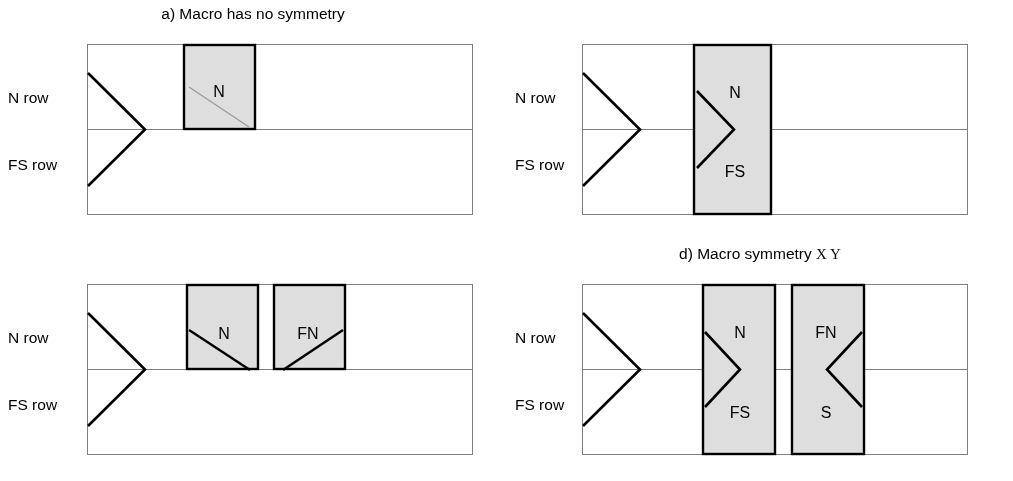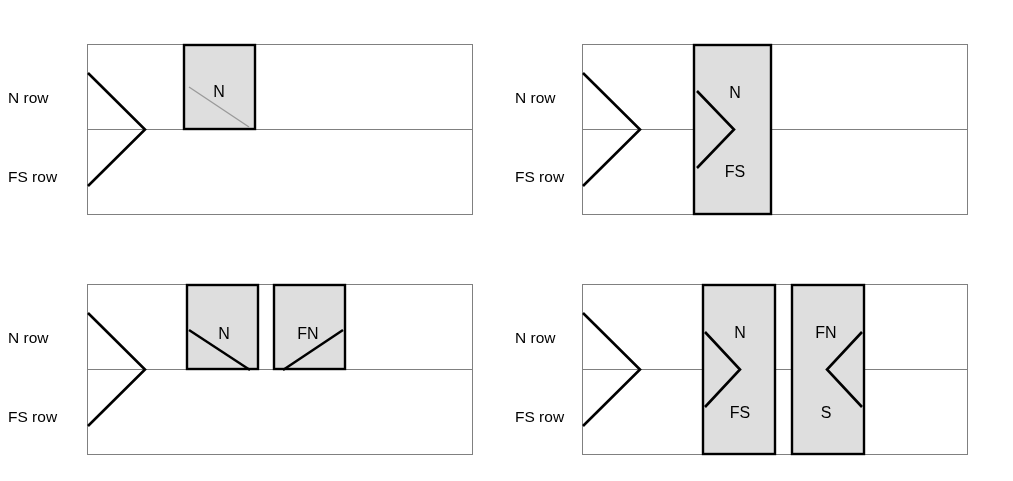--- a/index.html
+++ b/index.html
@@ -45,40 +45,41 @@
 
   .row-label {
     position: absolute;
     font-size: 15.5px;
     font-family: "Liberation Sans", sans-serif;
     white-space: pre;
     text-align: center;
     line-height: 18px;
   }
   .label-n  { left: 8px;  top: 89px; }
-  .label-fs { left: 8px;  top: 168px; }
+  .label-fs { left: 8px;  top: 156px; }
 
   .panel svg {
     position: absolute;
     left: 0;
     top: 0;
     width: 506px;
     height: 240px;
     overflow: visible;
   }
   .cell-text {
     font-family: "Liberation Sans", sans-serif;
     font-size: 16px;
     fill: #000000;
   }
 </style>
 </head>
 <body>
 
 <div class="panel" id="panel-a">
+  <div class="panel-title"><span>a) Macro has no symmetry</span><span class="sym"></span></div>
 
   <div class="row-label label-n">N row</div>
   <div class="row-label label-fs">FS row</div>
 
   <svg viewBox="0 0 506 240">
 
     <rect x="87.5" y="44.5" width="385" height="170" fill="#ffffff" stroke="#808080" stroke-width="1"></rect>
 
     <line x1="87.5" y1="129.5" x2="472.5" y2="129.5" stroke="#808080" stroke-width="1"></line>
 
@@ -123,20 +124,21 @@
     <line x1="189" y1="90" x2="250" y2="130" stroke="#000000" stroke-width="2.4"></line>
     <text class="cell-text" x="224" y="99" text-anchor="middle">N</text>
 
     <rect x="274" y="45" width="71" height="84" fill="#dedede" stroke="#000000" stroke-width="2.4"></rect>
     <line x1="283" y1="130" x2="343" y2="90" stroke="#000000" stroke-width="2.4"></line>
     <text class="cell-text" x="308" y="99" text-anchor="middle">FN</text>
   </svg>
 </div>
 
 <div class="panel" id="panel-d">
+  <div class="panel-title"><span>d) Macro symmetry </span><span class="sym">X Y</span></div>
 
   <div class="row-label label-n">N row</div>
   <div class="row-label label-fs">FS row</div>
 
   <svg viewBox="0 0 506 240">
     <rect x="75.5" y="44.5" width="385" height="170" fill="#ffffff" stroke="#808080" stroke-width="1"></rect>
     <line x1="75.5" y1="129.5" x2="460.5" y2="129.5" stroke="#808080" stroke-width="1"></line>
     <polyline points="76,73 133,129.5 76,186" fill="none" stroke="#000000" stroke-width="2.6" stroke-linejoin="miter"></polyline>
 
     <rect x="196" y="45" width="72" height="169" fill="#dedede" stroke="#000000" stroke-width="2.4"></rect>

